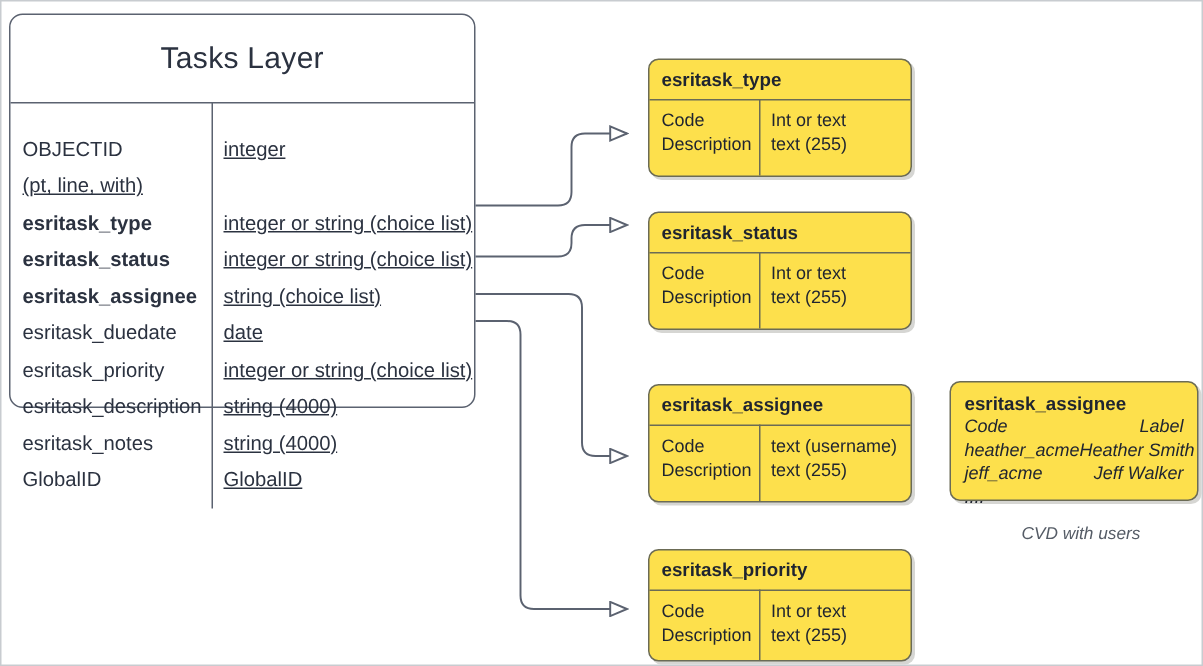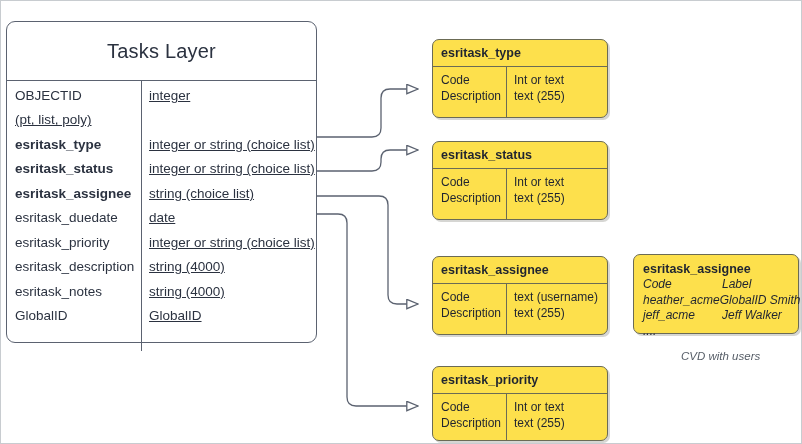--- a/index.html
+++ b/index.html
@@ -16,23 +16,23 @@
     height: 444px;
     background: #ffffff;
     border: 1px solid #c8ccd0;
     box-sizing: border-box;
     overflow: hidden;
   }
   
   #tasks-layer {
     position: absolute;
     left: 5px;
-    top: 20px;
+    top: 8px;
     width: 311px;
-    height: 322px;
+    height: 263px;
     border: 1.4px solid #5b6270;
     border-radius: 9px;
     background: #ffffff;
     box-sizing: border-box;
   }
   #tasks-title {
     position: absolute;
     left: 0;
     top: 0;
     width: 100%;
@@ -58,21 +58,21 @@
     width: 0;
     height: 271px;
     border-left: 1.4px solid #5b6270;
   }
   #tasks-rows {
     position: absolute;
     left: 0;
     top: 58px;
     right: 0;
     bottom: 0;
-    padding-top: 3px;
+    padding-top: 19px;
     box-sizing: border-box;
   }
   .trow {
     height: 24.5px;
     display: flex;
     align-items: center;
     font-size: 13.5px;
     color: #2b3240;
   }
   .tcell-name {
@@ -168,21 +168,21 @@
   .cvd-row {
     display: flex;
     font-size: 12px;
     color: #1f2430;
     line-height: 15.5px;
     white-space: nowrap;
     font-style: italic;
   }
   .cvd-row.head { font-style: italic; }
   .cvd-c1 { width: 79px; }
-  .cvd-c2 { flex: 1; }
+  .cvd-c2 { flex: 1; text-align: right; }
   #cvd-caption {
     position: absolute;
     font-size: 11.5px;
     font-style: italic;
     color: #555c66;
     white-space: nowrap;
   }
   #connectors {
     position: absolute;
     left: 0; top: 0;
@@ -214,21 +214,21 @@
     <div id="tasks-title">Tasks Layer</div>
     <div id="tasks-header-rule"></div>
     <div id="tasks-col-rule"></div>
 
     <div id="tasks-rows">
       <div class="trow">
         <span class="tcell-name">OBJECTID</span>
         <span class="tcell-type">integer</span>
       </div>
       <div class="trow">
-        <span class="tcell-type">(pt, list, poly)</span>
+        <span class="tcell-type">(pt, line, with)</span>
       </div>
       <div class="trow bold">
         <span class="tcell-name">esritask_type</span>
         <span class="tcell-type">integer or string (choice list)</span>
       </div>
       <div class="trow bold">
         <span class="tcell-name">esritask_status</span>
         <span class="tcell-type">integer or string (choice list)</span>
       </div>
       <div class="trow bold">
@@ -323,21 +323,21 @@
   </div>
 
   <div id="cvd-box" style="left:632px; top:253px; width:166px; height:80px;">
     <div id="cvd-title">esritask_assignee</div>
     <div class="cvd-row head">
       <span class="cvd-c1">Code</span>
       <span class="cvd-c2">Label</span>
     </div>
     <div class="cvd-row">
       <span class="cvd-c1">heather_acme</span>
-      <span class="cvd-c2">GlobalID Smith</span>
+      <span class="cvd-c2">Heather Smith</span>
     </div>
     <div class="cvd-row">
       <span class="cvd-c1">jeff_acme</span>
       <span class="cvd-c2">Jeff Walker</span>
     </div>
     <div class="cvd-row">
       <span class="cvd-c1">....</span>
       <span class="cvd-c2"></span>
     </div>
   </div>

